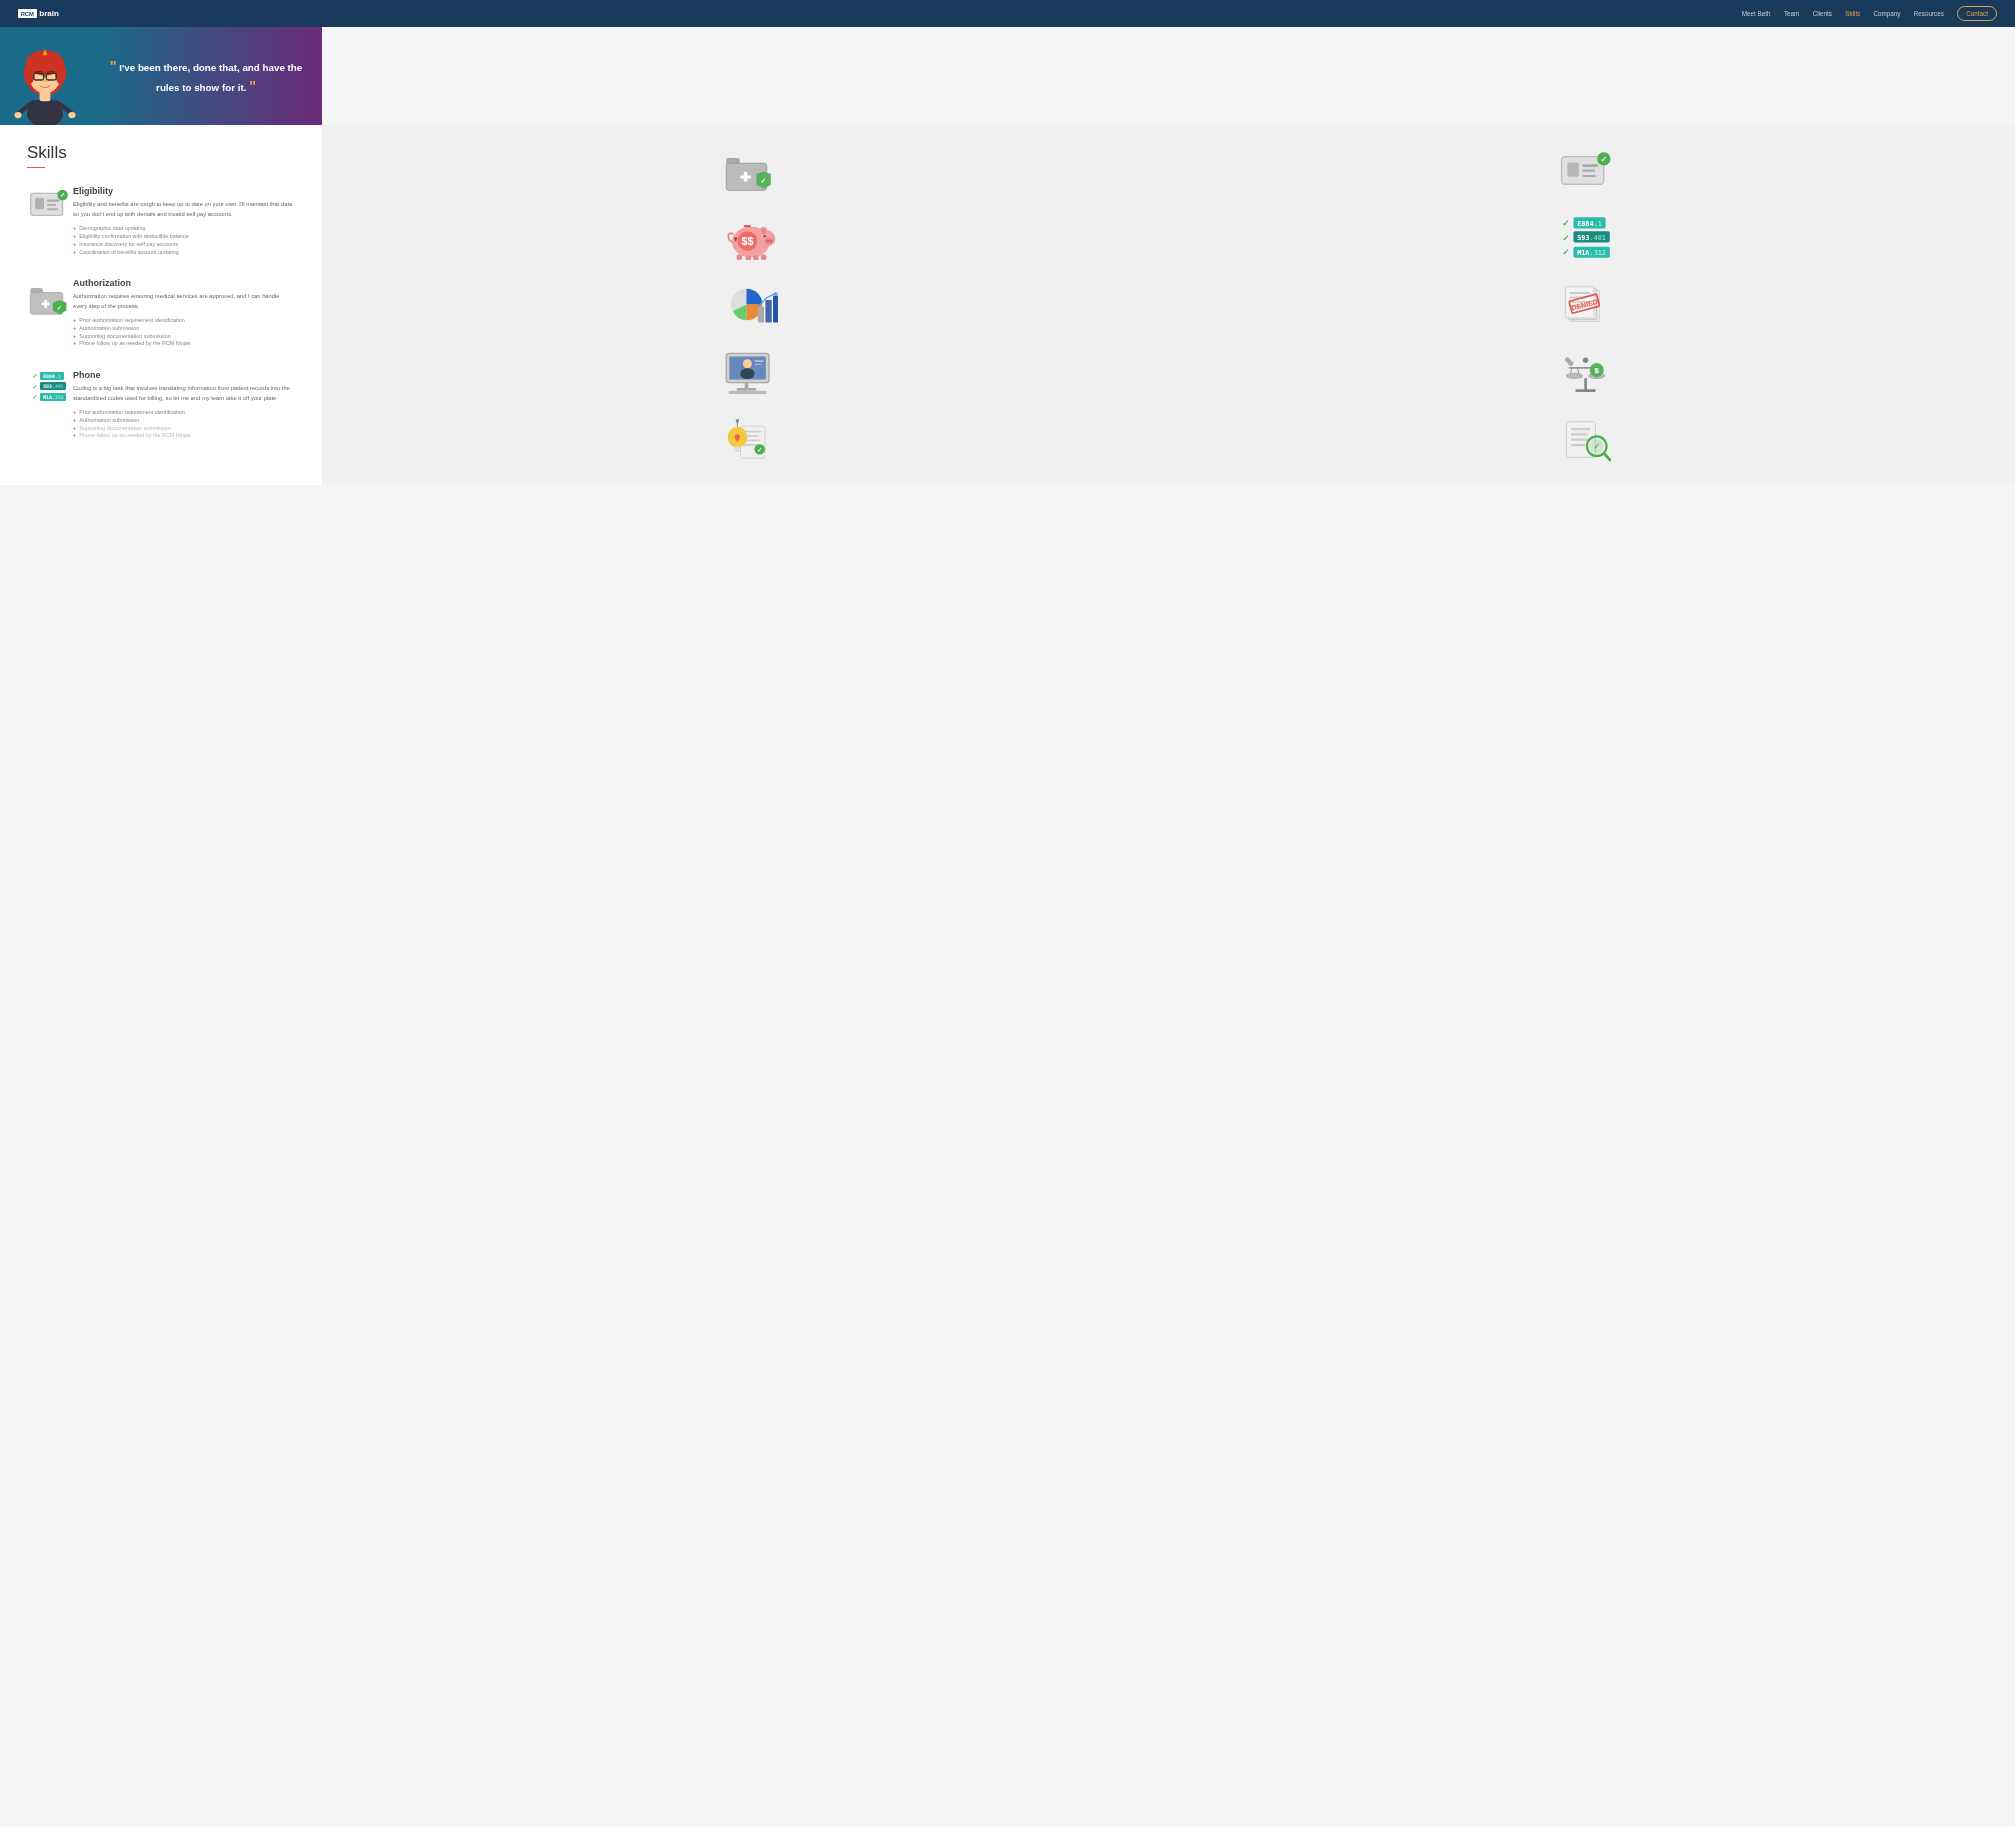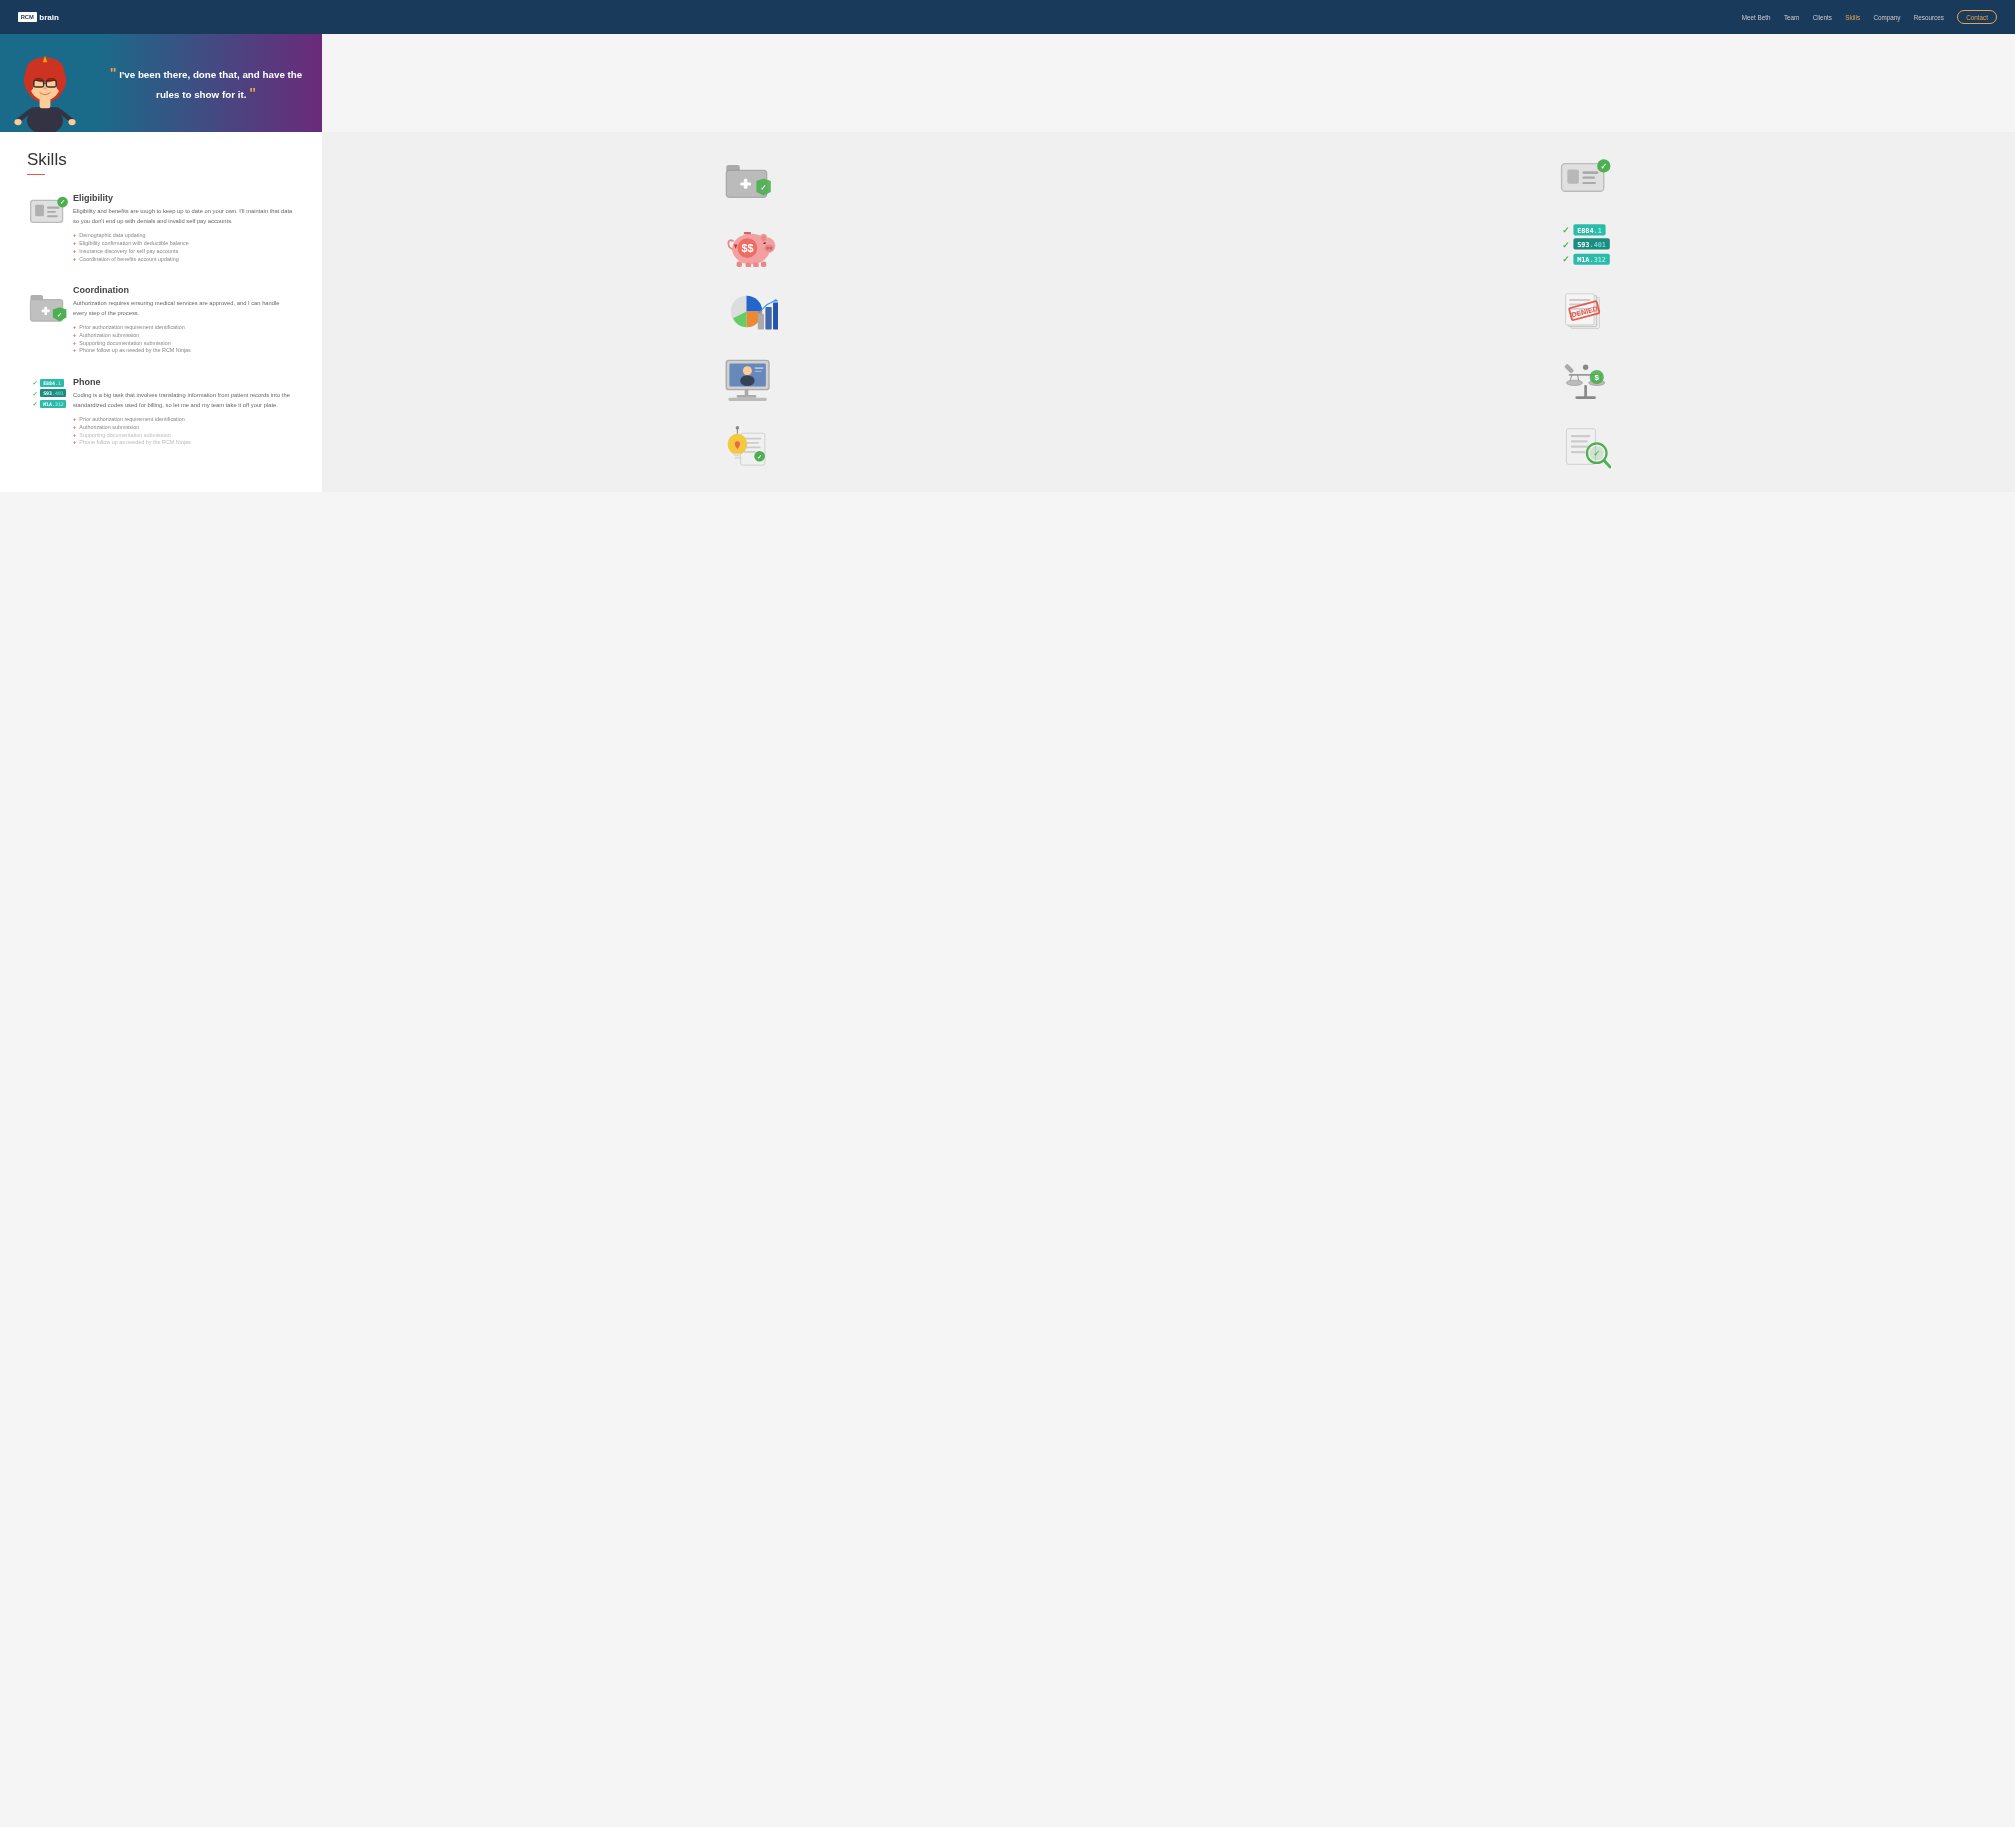--- a/index.html
+++ b/index.html
@@ -4,21 +4,21 @@
   <style>
     * { box-sizing: border-box; margin: 0; padding: 0; }
     body { font-family: Arial, sans-serif; background: #f5f5f5; }
 
     
     nav {
       background: #1a3a5c;
       display: flex;
       align-items: center;
       padding: 0 18px;
-      height: 34px;
+      height: 27px;
     }
     .logo {
       display: flex;
       align-items: center;
       margin-right: auto;
     }
     .logo-box {
       background: white;
       color: #1a3a5c;
       font-weight: bold;
@@ -325,21 +325,21 @@
           <rect x="5" y="28" width="72" height="48" rx="5" fill="#c0c0c0" stroke="#aaa" stroke-width="2"></rect>
 
           <rect x="36" y="44" width="6" height="18" rx="2" fill="white"></rect>
           <rect x="30" y="50" width="18" height="6" rx="2" fill="white"></rect>
 
           <polygon points="70,45 85,50 85,68 70,76 55,68 55,50" fill="#4caf50"></polygon>
           <text x="70" y="66" text-anchor="middle" fill="white" font-size="14" font-weight="bold">✓</text>
         </svg>
       </div>
       <div class="skill-content">
-        <h2>Coordination</h2>
+        <h2>Authorization</h2>
         <p>Authorization requires ensuring medical services are approved, and I can handle every step of the process.</p>
         <ul class="skill-list">
           <li>Prior authorization requirement identification</li>
           <li>Authorization submission</li>
           <li>Supporting documentation submission</li>
           <li>Phone follow up as needed by the RCM Ninjas</li>
         </ul>
       </div>
     </div>
 

